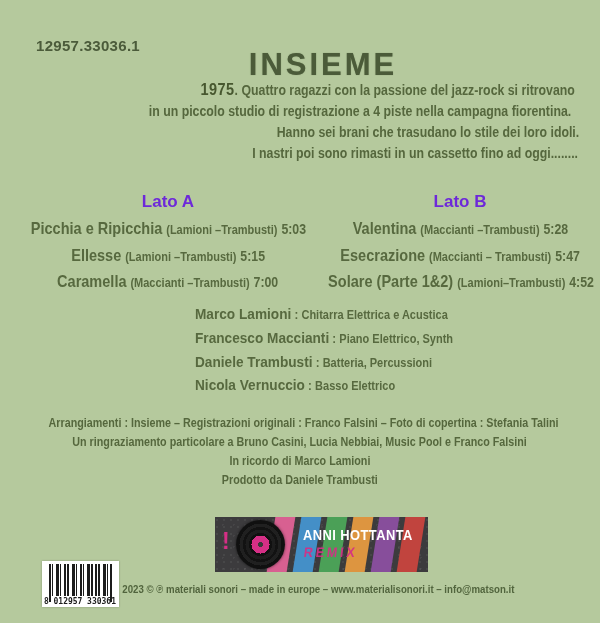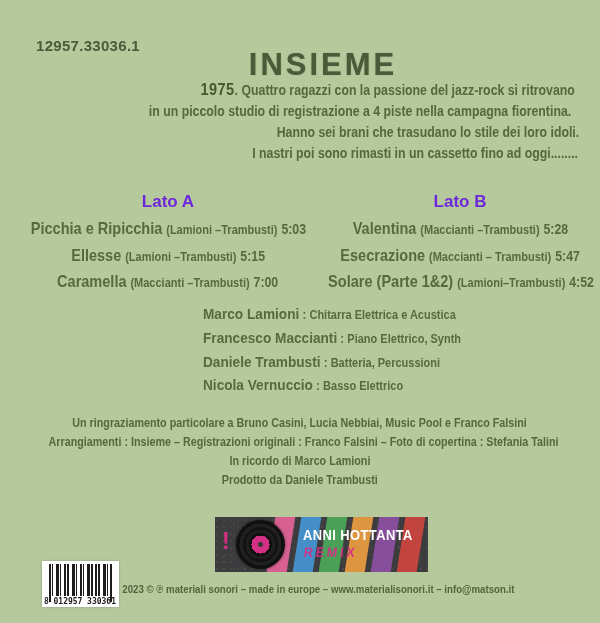--- a/index.html
+++ b/index.html
@@ -23,21 +23,21 @@
 
   .side{position:absolute;top:192px;text-align:center;}
   .side-a{left:10px;width:316px;}
   .side-b{left:310px;width:300px;}
   .side-header{font-size:17px;font-weight:bold;line-height:20px;margin-bottom:4px;color:#6d28d9;}
   .track{line-height:24.6px;}
   .t-title{font-size:16.5px;font-weight:bold;}
   .t-credits{font-size:12.5px;font-weight:bold;}
   .t-time{font-size:14px;font-weight:bold;}
 
-  .musicians{position:absolute;left:203px;top:303px;}
+  .musicians{position:absolute;left:195px;top:303px;}
   .musician{line-height:21.8px;}
   .m-name{font-size:15.5px;font-weight:bold;}
   .m-sep{font-size:13px;font-weight:bold;}
   .m-instr{font-size:12.5px;font-weight:bold;}
 
   .credits{position:absolute;left:0;top:413px;width:100%;text-align:center;}
   .credit-line{line-height:19px;font-size:12.8px;font-weight:bold;color:#55673d;}
   .credit-line .cx{transform:scaleX(0.84);}
 
   .logo{position:absolute;left:215px;top:517px;width:213px;height:55px;background:#3c3b3d;overflow:hidden;
@@ -101,22 +101,22 @@
   </div>
 
   <div class="musicians">
     <div class="musician"><span class="cxl"><span class="m-name">Marco Lamioni</span><span class="m-sep"> : </span><span class="m-instr">Chitarra Elettrica e Acustica</span></span></div>
     <div class="musician"><span class="cxl"><span class="m-name">Francesco Maccianti</span><span class="m-sep"> : </span><span class="m-instr">Piano Elettrico, Synth</span></span></div>
     <div class="musician"><span class="cxl"><span class="m-name">Daniele Trambusti</span><span class="m-sep"> : </span><span class="m-instr">Batteria, Percussioni</span></span></div>
     <div class="musician"><span class="cxl"><span class="m-name">Nicola Vernuccio</span><span class="m-sep"> : </span><span class="m-instr">Basso Elettrico</span></span></div>
   </div>
 
   <div class="credits">
+    <div class="credit-line"><span class="cx">Arrangiamenti : Insieme – Registrazioni originali : Franco Falsini – Foto di copertina : Stefania Talini</span></div>
     <div class="credit-line"><span class="cx">Un ringraziamento particolare a Bruno Casini, Lucia Nebbiai, Music Pool e Franco Falsini</span></div>
-    <div class="credit-line"><span class="cx">Arrangiamenti : Insieme – Registrazioni originali : Franco Falsini – Foto di copertina : Stefania Talini</span></div>
     <div class="credit-line"><span class="cx">In ricordo di Marco Lamioni</span></div>
     <div class="credit-line"><span class="cx">Prodotto da Daniele Trambusti</span></div>
   </div>
 
   <div class="logo">
     <div id="stripes">
         <div class="stripe" style="background: rgb(224, 98, 150); left: 56px;"></div>
         <div class="stripe" style="background: rgb(68, 147, 207); left: 82px;"></div>
         <div class="stripe" style="background: rgb(76, 165, 88); left: 108px;"></div>
         <div class="stripe" style="background: rgb(230, 154, 64); left: 134px;"></div>

